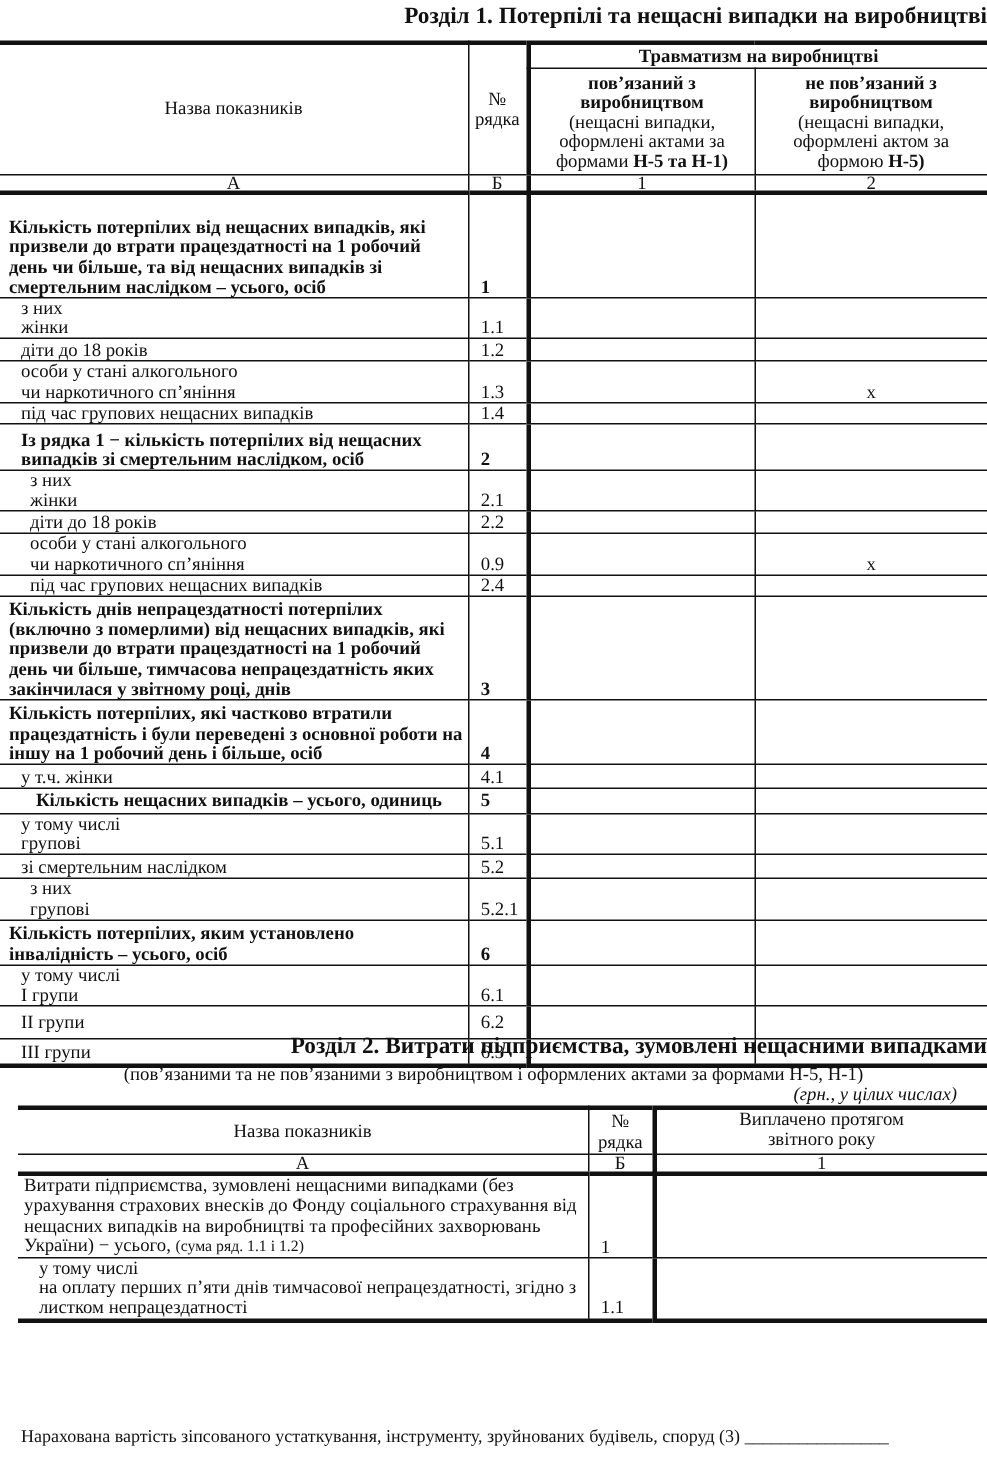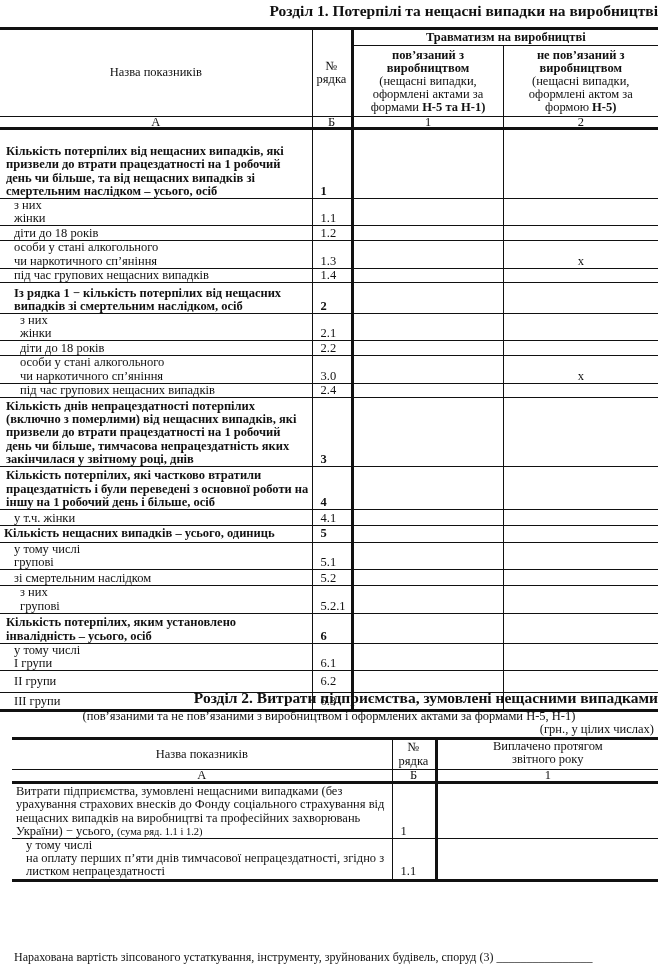--- a/index.html
+++ b/index.html
@@ -9,21 +9,21 @@
   }
   .title {
     position: absolute; left: 0; width: 658px; text-align: right;
     font-weight: bold; font-size: 15.5px; line-height: 18px;
   }
   .subtitle {
     position: absolute; left: 0; width: 658px; text-align: center;
     font-size: 12.5px; line-height: 14px;
   }
   .units {
-    position: absolute; right: 4px; font-size: 12.5px; line-height: 14px;
+    position: absolute; right: 20px; font-style: italic; font-size: 12.5px; line-height: 14px;
   }
   table {
     position: absolute; border-collapse: collapse; table-layout: fixed;
     font-size: 12.5px; line-height: 13.2px;
   }
   td, th {
     border: 1px solid #111; padding: 0 3px; vertical-align: bottom; font-weight: normal;
   }
   .t1 { left: 0; top: 27px; width: 658px; border-top: 3px solid #111; border-bottom: 3px solid #111; }
   .t1 td.num, .t1 th.num { border-right: 3px solid #111; }
@@ -135,21 +135,21 @@
 
   <tr style="height:15px;">
     <td class="ind2">діти до 18 років</td>
     <td class="num">2.2</td>
     <td class="mark"></td>
     <td class="mark"></td>
   </tr>
 
   <tr style="height:26px;">
     <td class="ind2"><span>особи у стані алкогольного</span><br><span>чи наркотичного сп’яніння</span></td>
-    <td class="num">3.0</td>
+    <td class="num">0.9</td>
     <td class="mark"></td>
     <td class="mark">x</td>
   </tr>
 
   <tr style="height:14px;">
     <td class="ind2">під час групових нещасних випадків</td>
     <td class="num">2.4</td>
     <td class="mark"></td>
     <td class="mark"></td>
   </tr>
@@ -169,21 +169,21 @@
   </tr>
 
   <tr style="height:16px;">
     <td class="ind1">у т.ч.  жінки</td>
     <td class="num">4.1</td>
     <td class="mark"></td>
     <td class="mark"></td>
   </tr>
 
   <tr style="height:17px;">
-    <td class="bold" style="padding-left:4px;vertical-align:middle;">Кількість нещасних випадків – усього, одиниць</td>
+    <td class="bold" style="padding-left:24px;vertical-align:middle;">Кількість нещасних випадків – усього, одиниць</td>
     <td class="num bold" style="vertical-align:middle;">5</td>
     <td class="mark"></td>
     <td class="mark"></td>
   </tr>
 
   <tr style="height:26px;">
     <td class="ind1"><span>у тому числі</span><br><span>групові</span></td>
     <td class="num">5.1</td>
     <td class="mark"></td>
     <td class="mark"></td>

